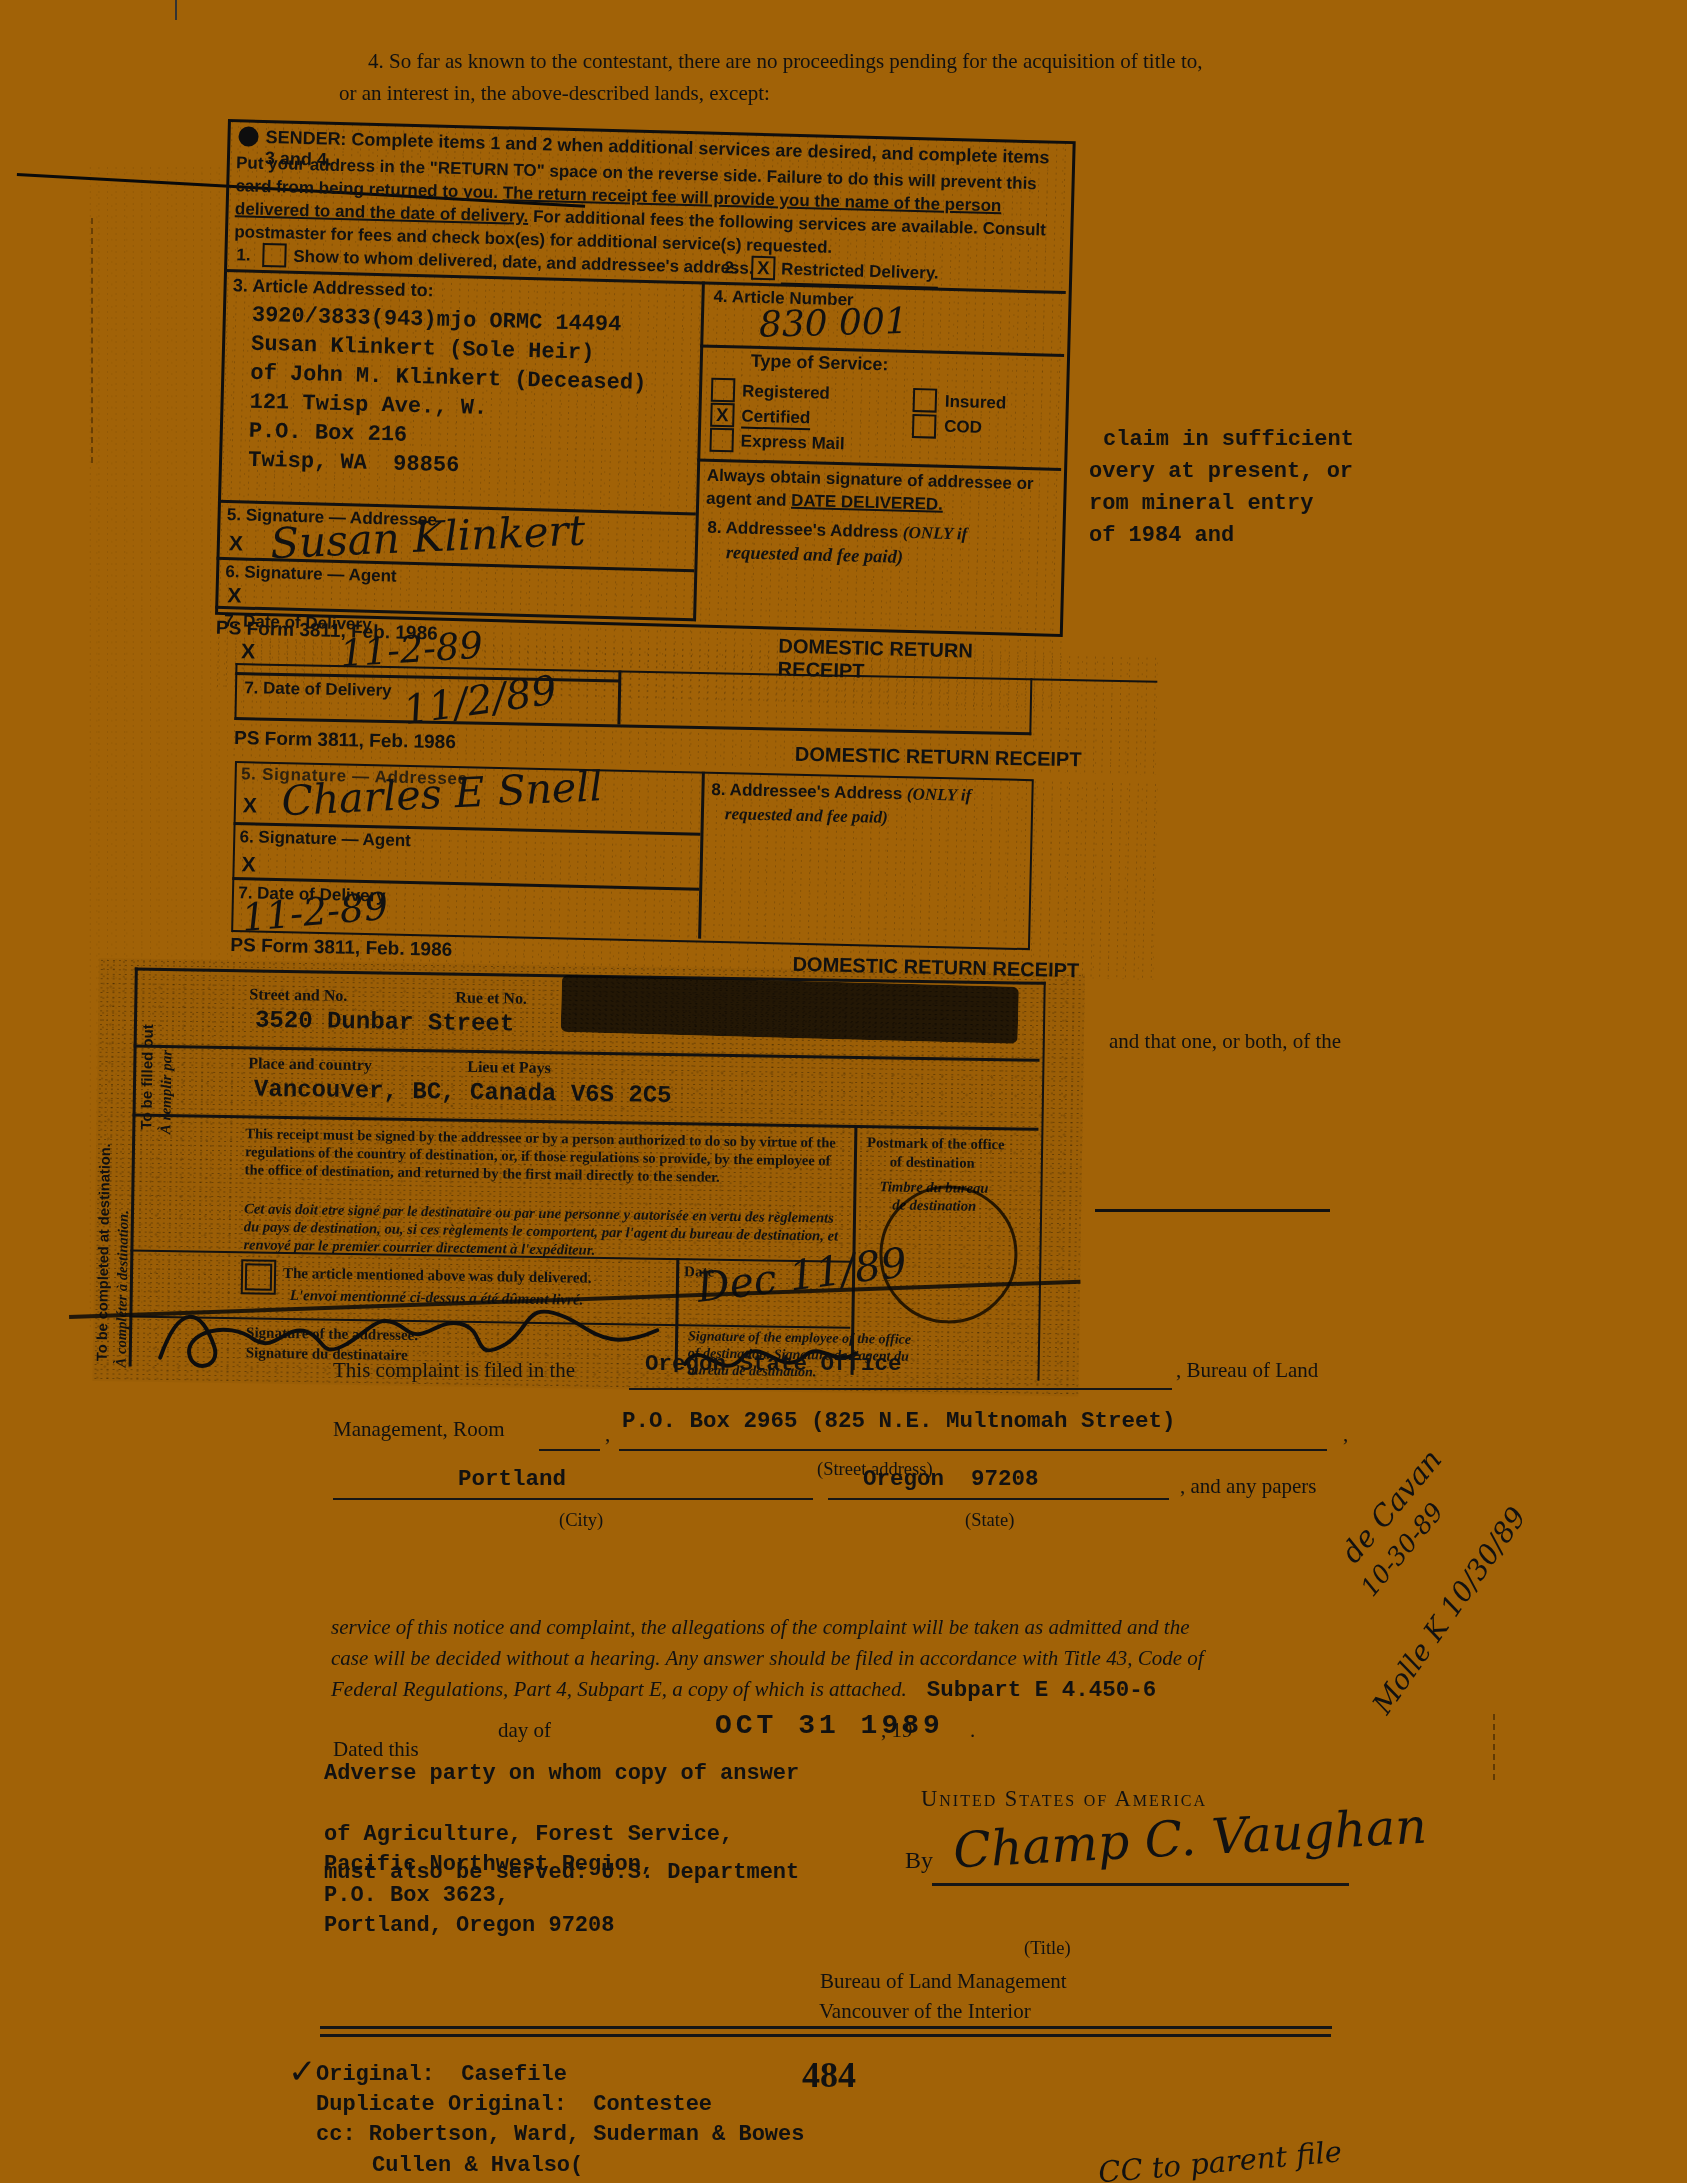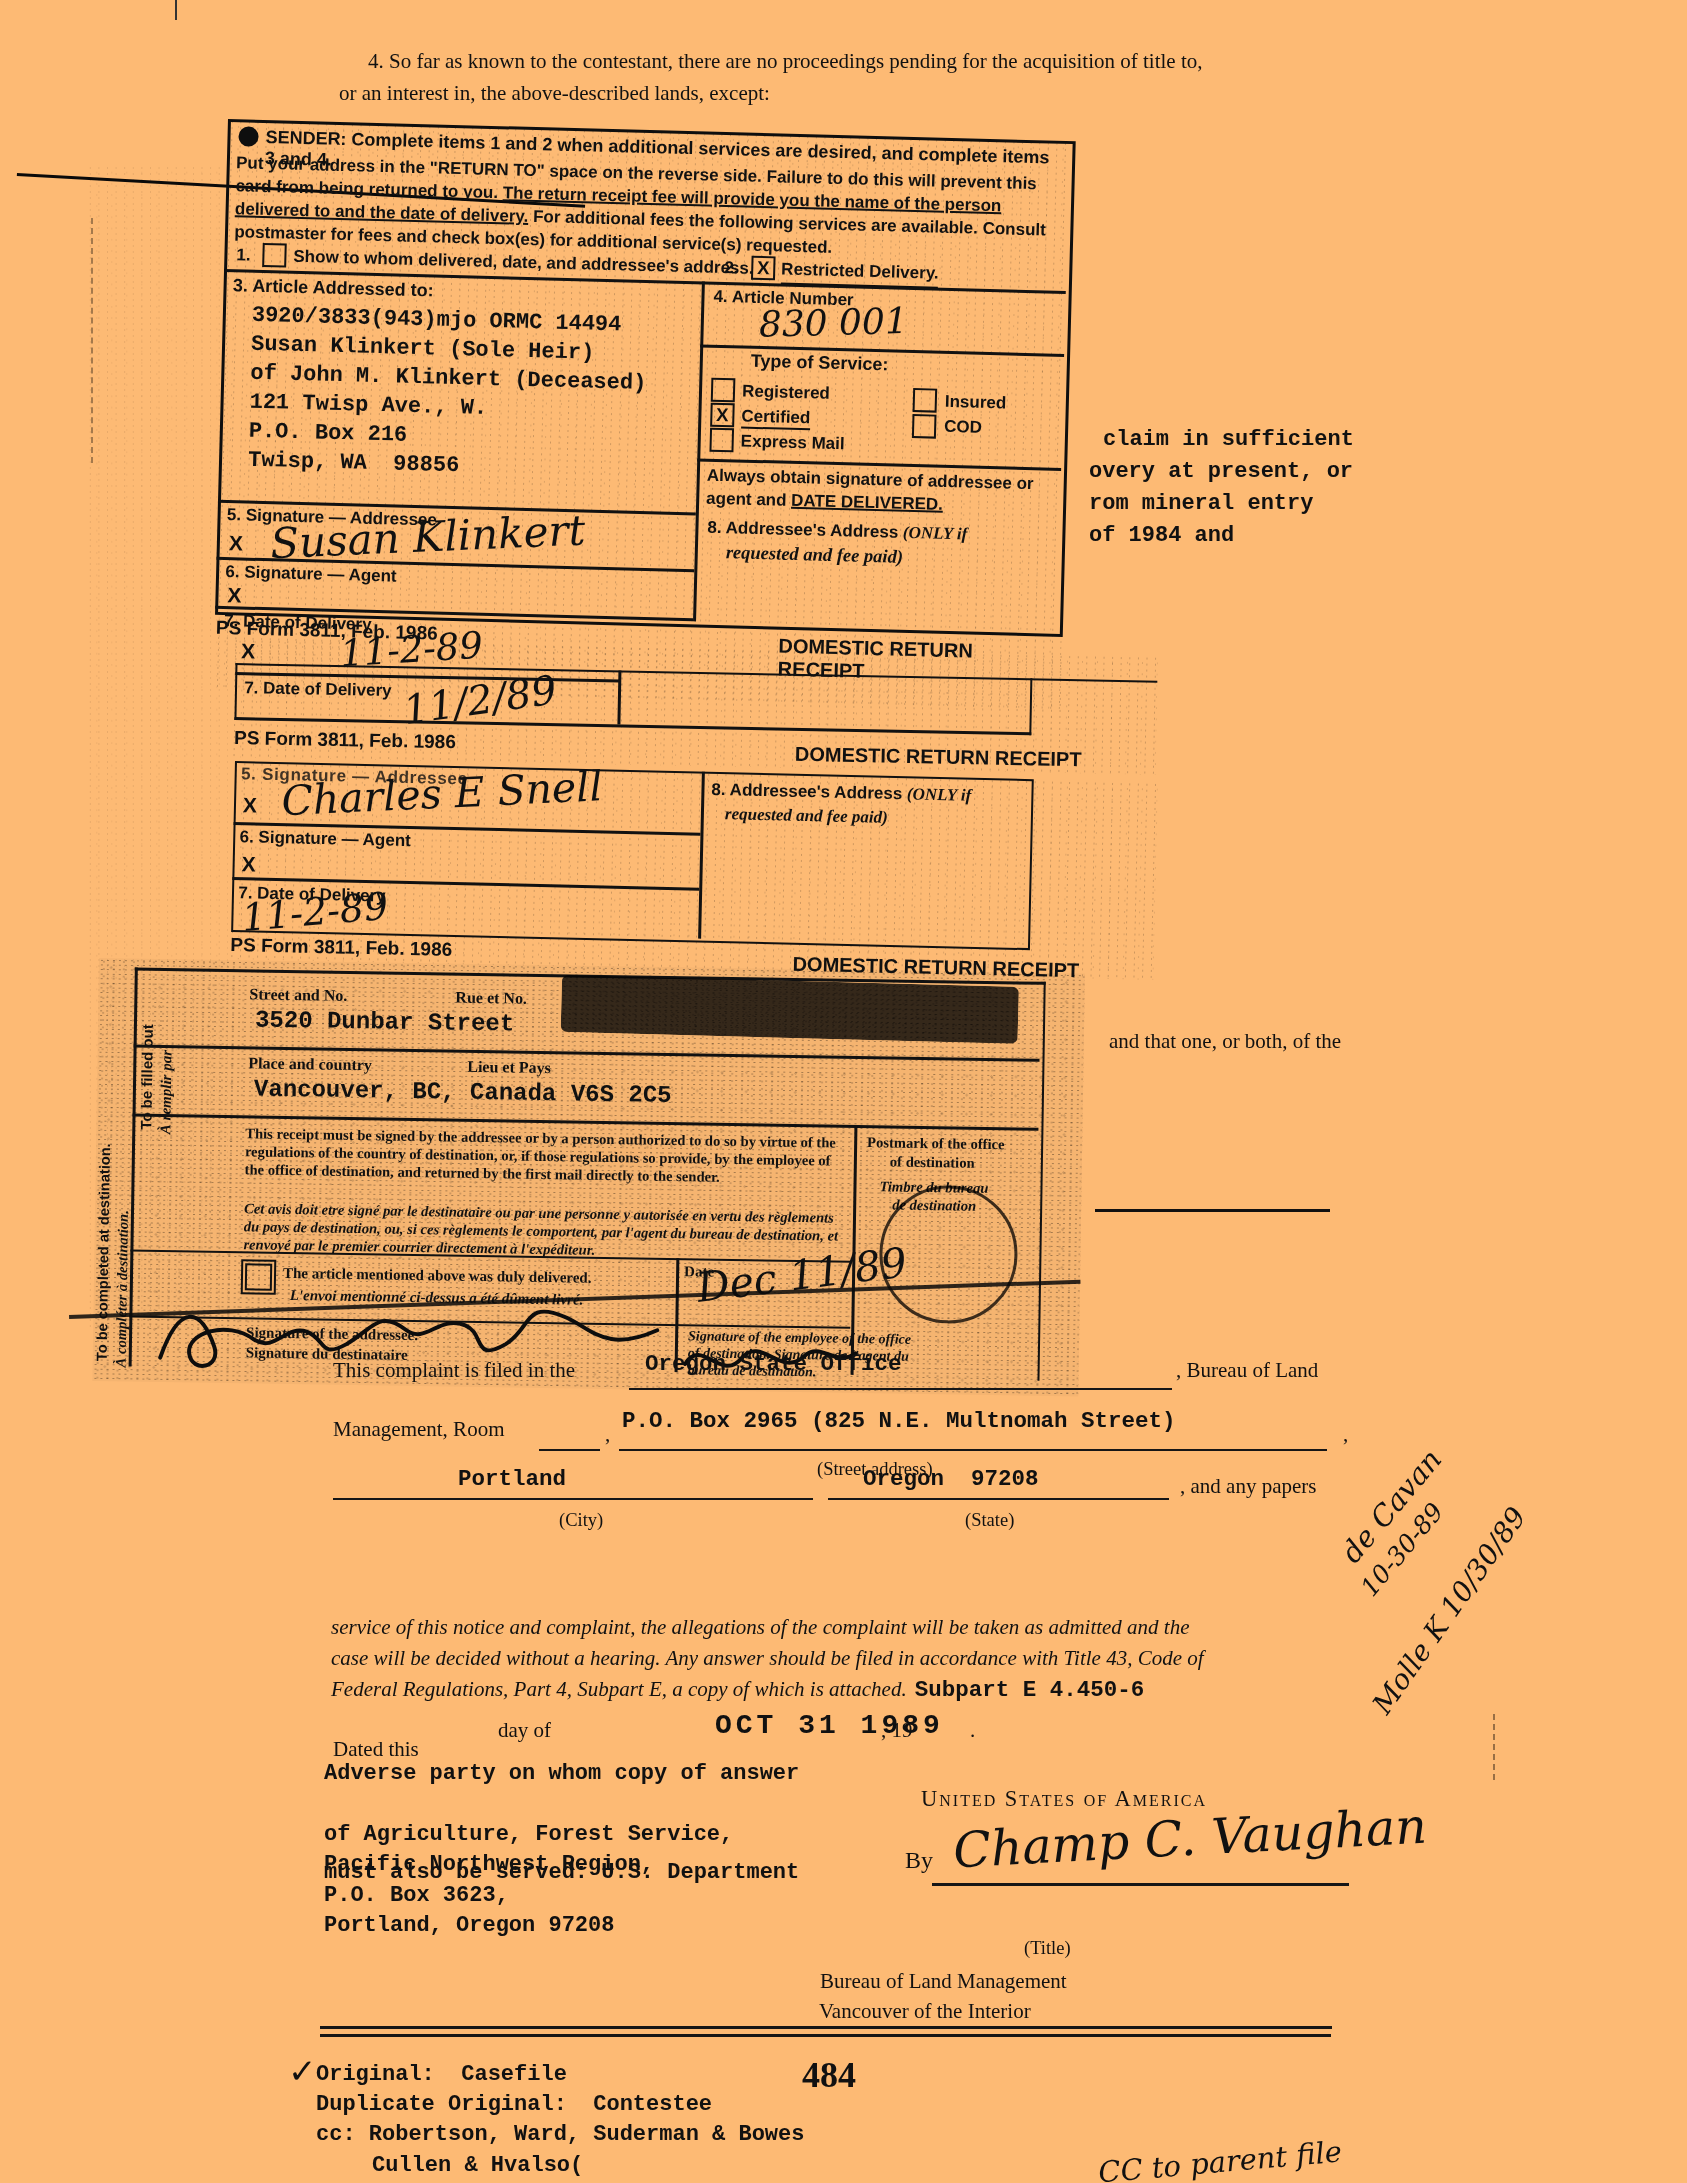--- a/index.html
+++ b/index.html
@@ -1,16 +1,16 @@
 <!DOCTYPE html>
 <html style="font-size:10.6px"><head>
 <meta charset="utf-8">
 <style>
   html,body{margin:0;padding:0;background:#ffffff;}
-  .page{position:relative;width:1687px;height:2183px;background:#fdba74;overflow:hidden;
+  .page{position:relative;width:1687px;height:2183px;background:#a16207;overflow:hidden;
         font-family:"Liberation Serif",serif;color:#111;}
   .abs{position:absolute;}
   .print{font-family:"Liberation Serif",serif;font-size:21px;}
   .printsm{font-family:"Liberation Serif",serif;font-size:18.5px;}
   .ital{font-style:italic;}
   .type{font-family:"Liberation Mono",monospace;font-weight:700;font-size:22px;white-space:pre;}
   .fs{font-family:"Liberation Sans",sans-serif;font-weight:700;}
   .lbl{font-family:"Liberation Sans",sans-serif;font-weight:700;font-size:17px;}
   .script{font-family:"DejaVu Serif",serif;font-style:italic;white-space:nowrap;}
   .cb{position:absolute;width:20px;height:20px;border:2px solid #111;
@@ -211,21 +211,21 @@
   <div class="abs type" style="left:863px;top:1466px;font-size:22.5px;">Oregon  97208</div>
   <div class="blank" style="left:333px;top:1498px;width:480px;"></div>
   <div class="blank" style="left:828px;top:1498px;width:341px;"></div>
   <div class="abs print" style="left:1180px;top:1474px;">, and any papers</div>
   <div class="abs printsm" style="left:559px;top:1510px;">(City)</div>
   <div class="abs printsm" style="left:965px;top:1510px;">(State)</div>
 
 
   <div class="abs print ital" style="left:331px;top:1615px;">service of this notice and complaint, the allegations of the complaint will be taken as admitted and the</div>
   <div class="abs print ital" style="left:331px;top:1646px;">case will be decided without a hearing.  Any answer should be filed in accordance with Title 43, Code of</div>
-  <div class="abs print" style="left:331px;top:1677px;"><span class="ital">Federal Regulations, Part 4, Subpart E, a copy of which is attached.</span><span class="type" style="font-size:22.5px;margin-left:8px;">Subpart E 4.450-6</span></div>
+  <div class="abs print" style="left:331px;top:1677px;"><span class="ital">Federal Regulations, Part 4, Subpart E, a copy of which is attached.</span><span class="type" style="font-size:22.5px;margin-left:20px;">Subpart E 4.450-6</span></div>
 
   <div class="abs print" style="left:333px;top:1718px;margin-top:19px;">Dated this</div>
   <div class="abs print" style="left:498px;top:1718px;">day of</div>
   <div class="abs type" style="left:715px;top:1710px;font-size:28px;letter-spacing:4px;">OCT 31 1989</div>
   <div class="abs print" style="left:881px;top:1718px;">, 19</div>
   <div class="abs print" style="left:970px;top:1718px;">.</div>
 
   <div class="abs type" style="left:324px;top:1761px;">Adverse party on whom copy of answer</div>
   <div class="abs type" style="left:324px;top:1860px;">must also be served: U.S. Department</div>
   <div class="abs type" style="left:324px;top:1822px;">of Agriculture, Forest Service,</div>

